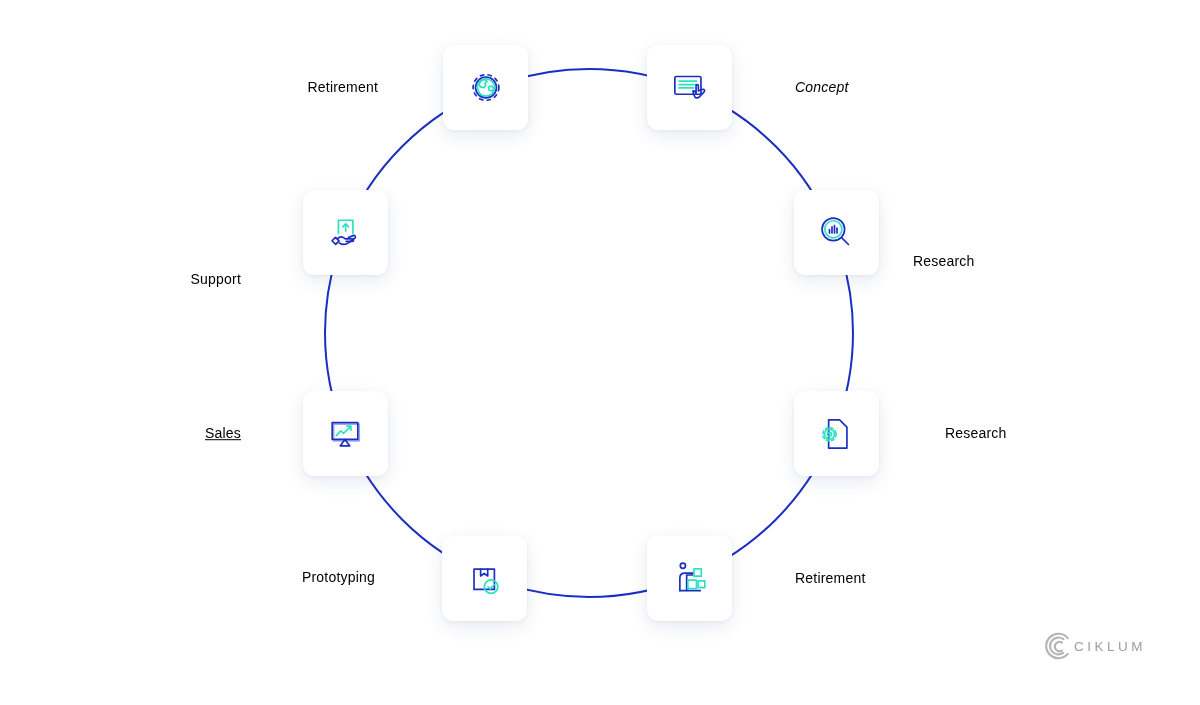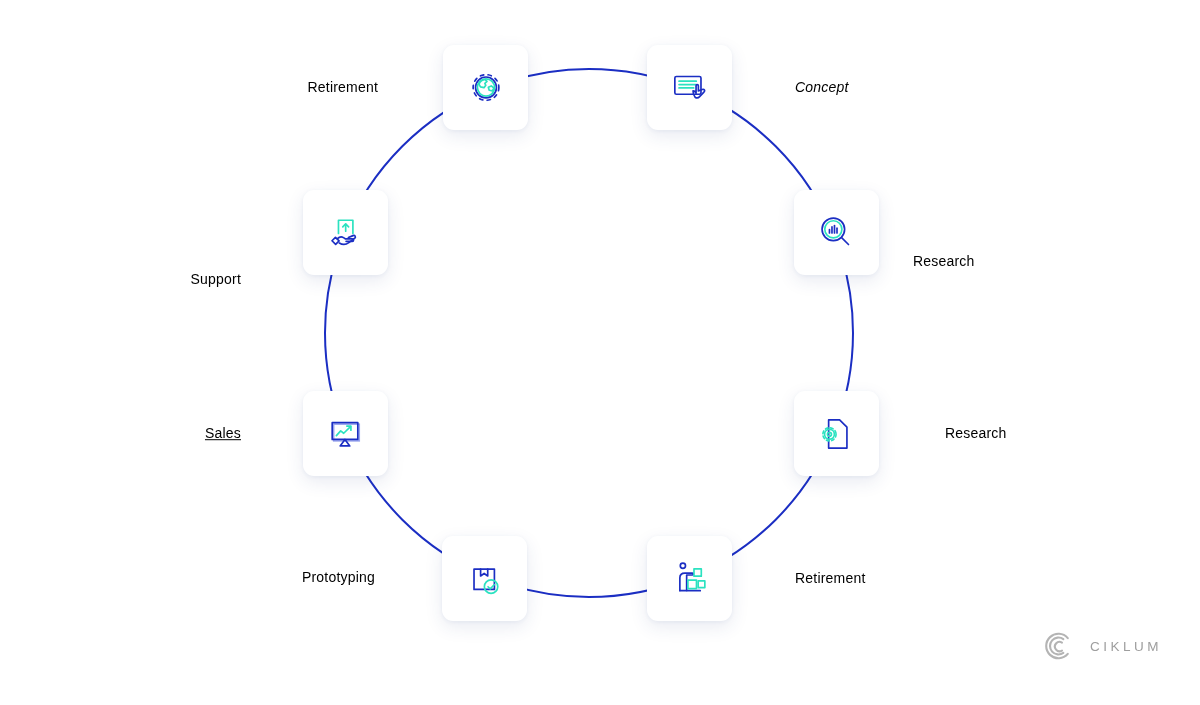--- a/index.html
+++ b/index.html
@@ -17,21 +17,21 @@
     display:flex;align-items:center;justify-content:center;z-index:2;
   }
   .stage-label{
     position:absolute;transform:translateY(-55%);z-index:1;
     font-size:14px;color:#000000;letter-spacing:.2px;white-space:nowrap;
   }
   .stage-label.right-align{text-align:right;}
   .ib{stroke:#1b2ec3;fill:none;stroke-width:1.6;stroke-linecap:round;stroke-linejoin:round;}
   .it{stroke:#2be2c0;fill:none;stroke-width:1.6;stroke-linecap:round;stroke-linejoin:round;}
   .logo{
-    position:absolute;left:1044px;top:630px;display:flex;align-items:center;gap:16px;z-index:3;
+    position:absolute;left:1044px;top:630px;display:flex;align-items:center;gap:0;z-index:3;
   }
   .logo-text{
     font-size:13.5px;letter-spacing:3.5px;color:#9e9e9e;font-weight:500;
   }
 </style>
 </head>
 <body>
 
 <div class="canvas">
 

